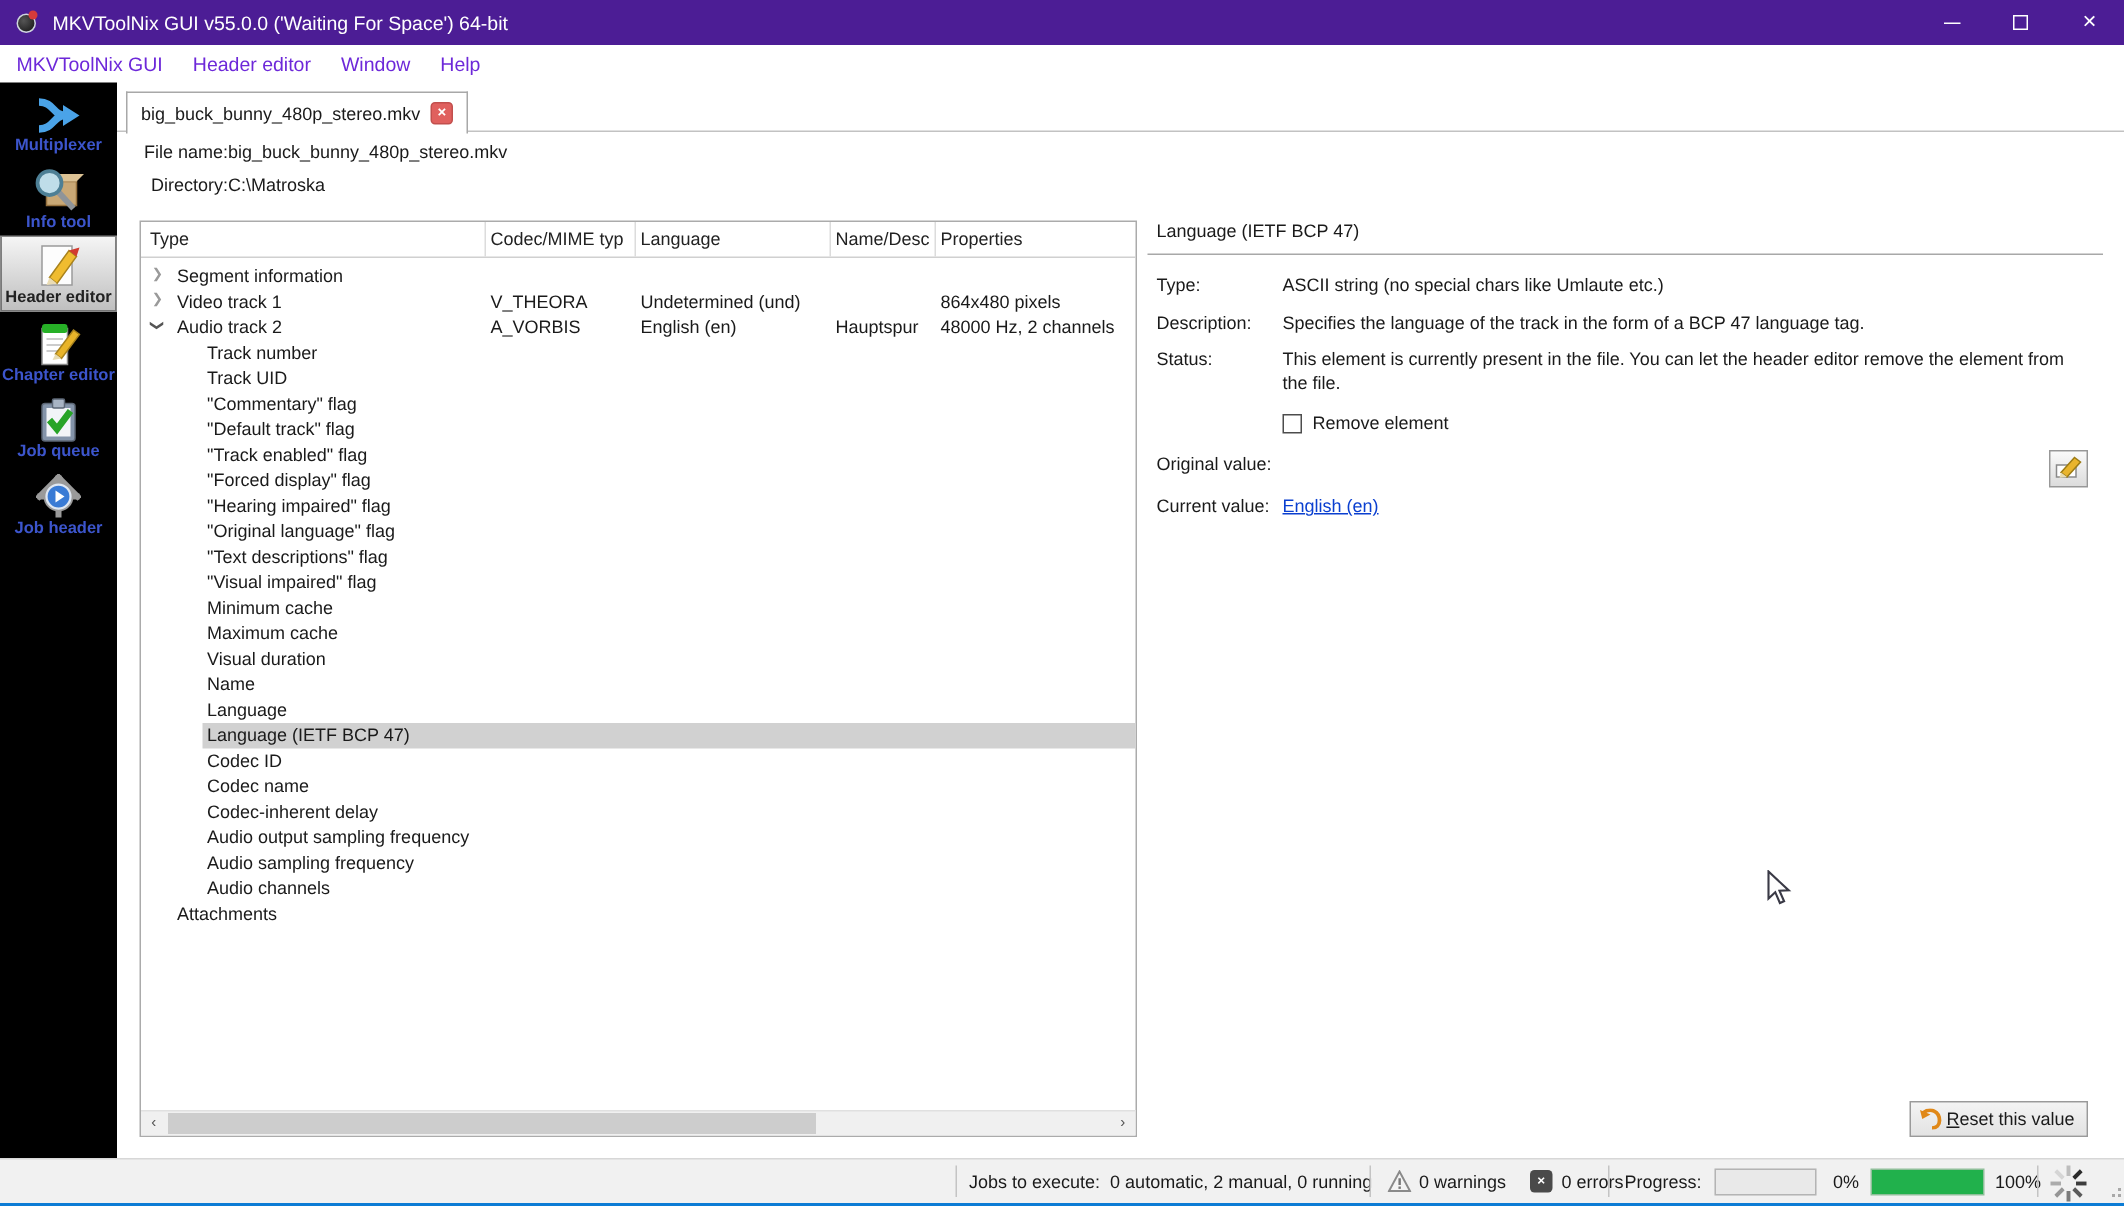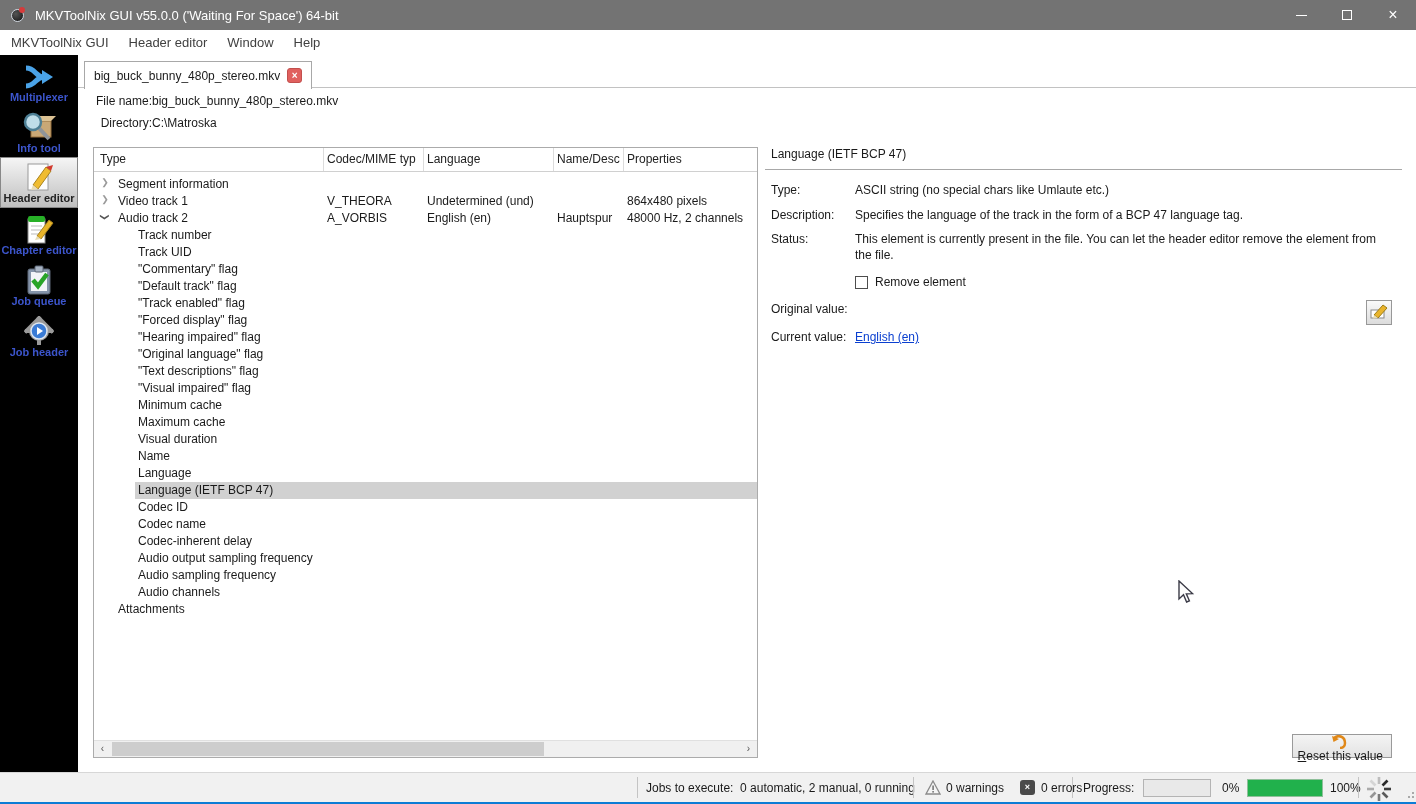--- a/index.html
+++ b/index.html
@@ -1,32 +1,32 @@
 <!DOCTYPE html>
 <html><head>
 <meta charset="utf-8">
 <style>
   * { box-sizing: border-box; margin: 0; padding: 0; }
   html,body { width:1416px; height:804px; overflow:hidden; }
   body { font-family:"Liberation Sans", sans-serif; font-size:12px; color:#1a1a1a; background:#fff; position:relative; }
 
   
-  .titlebar { position:absolute; top:0; left:0; width:1416px; height:30px; background:#737373; display:flex; align-items:center; color:#fff; }
+  .titlebar { position:absolute; top:0; left:0; width:1416px; height:30px; background:#4c1d95; display:flex; align-items:center; color:#fff; }
   .app-icon { width:16px; height:16px; margin:0 9px 0 10px; position:relative; flex:none; }
   .app-icon .orb { position:absolute; left:1px; top:2px; width:13px; height:13px; border-radius:50%; background:radial-gradient(circle at 35% 35%, #555, #111); border:1px solid #cfd6de; }
   .app-icon .dot { position:absolute; right:1px; top:0; width:6px; height:6px; border-radius:50%; background:#d63b3b; }
   .title-text { font-size:13px; }
   .win-controls { margin-left:auto; display:flex; height:100%; }
   .win-btn { width:46px; height:100%; display:flex; align-items:center; justify-content:center; }
   .glyph-min { width:11px; height:1px; background:#fff; display:block; }
   .glyph-max { width:10px; height:10px; border:1px solid #fff; display:block; }
   .glyph-close { font-size:16px; line-height:1; color:#fff; }
 
   
-  .menubar { position:absolute; top:30px; left:0; width:1416px; height:25px; background:#fff; display:flex; align-items:center; color:#404040; font-size:13px; }
+  .menubar { position:absolute; top:30px; left:0; width:1416px; height:25px; background:#fff; display:flex; align-items:center; color:#6d28d9; font-size:13px; }
   .menu-item { padding:0 10px; height:100%; display:flex; align-items:center; }
   .menu-item:first-child { margin-left:1px; }
 
   
   .sidebar { position:absolute; top:55px; left:0; width:78px; height:717px; background:#000; }
   .side-item { height:51px; display:flex; flex-direction:column; align-items:center; justify-content:flex-end; padding-bottom:3px; }
   .side-icon { flex:none; height:32px; display:flex; align-items:flex-end; justify-content:center; }
   .side-label { font-size:11px; font-weight:bold; color:#3c55cc; white-space:nowrap; }
   .side-item.selected { background:linear-gradient(#f5f5f5,#bfbfbf); border:1px solid #888; }
   .side-item.selected .side-label { color:#222; }
@@ -67,21 +67,21 @@
   .rp-title { padding:7px 6px 8px 6px; }
   .rp-rule { height:1px; background:#a8a8a8; }
   .rp-row { display:flex; margin-top:9px; padding-left:6px; }
   .rp-row.first { margin-top:13px; }
   .rp-label { width:84px; flex:none; }
   .rp-value { flex:1; line-height:1.3; padding-right:16px; }
   .rp-check-row { margin:12px 0 0 90px; display:flex; align-items:center; }
   .checkbox { width:13px; height:13px; border:1px solid #4d4d4d; background:#fff; margin-right:7px; flex:none; }
   .link { color:#0a3fd0; text-decoration:underline; }
   .edit-btn { position:absolute; top:160px; right:10px; width:26px; height:25px; border:1px solid #989898; background:linear-gradient(#fafafa,#dcdcdc); display:flex; align-items:center; justify-content:center; }
-  .reset-btn { position:absolute; bottom:0; right:10px; height:24px; border:1px solid #9a9a9a; background:linear-gradient(#f4f4f4,#e3e3e3); display:flex; align-items:center; padding:0 8px 0 5px;flex-direction:column; }
+  .reset-btn { position:absolute; bottom:0; right:10px; height:24px; border:1px solid #9a9a9a; background:linear-gradient(#f4f4f4,#e3e3e3); display:flex; align-items:center; padding:0 8px 0 5px; }
   .reset-btn .underline-first::first-letter { text-decoration:underline; }
   .reset-icon { margin-right:3px; display:flex; }
 
   
   .statusbar { position:absolute; left:0; top:772px; width:1416px; height:30px; background:#f1f1f1; border-top:1px solid #d7d7d7; }
   .sb-sep { position:absolute; top:4px; height:21px; width:1px; background:#c4c4c4; }
   .sb-text { position:absolute; top:8px; white-space:nowrap; }
   .warn-icon, .err-icon { position:absolute; top:7px; }
   .err-icon { width:15px; height:15px; background:#4a4a4a; border-radius:3px; color:#fff; font-size:9px; font-weight:bold; text-align:center; line-height:15px; }
   .pbar { position:absolute; top:6px; height:18px; border:1px solid #b4b4b4; background:#e9e9e9; }

